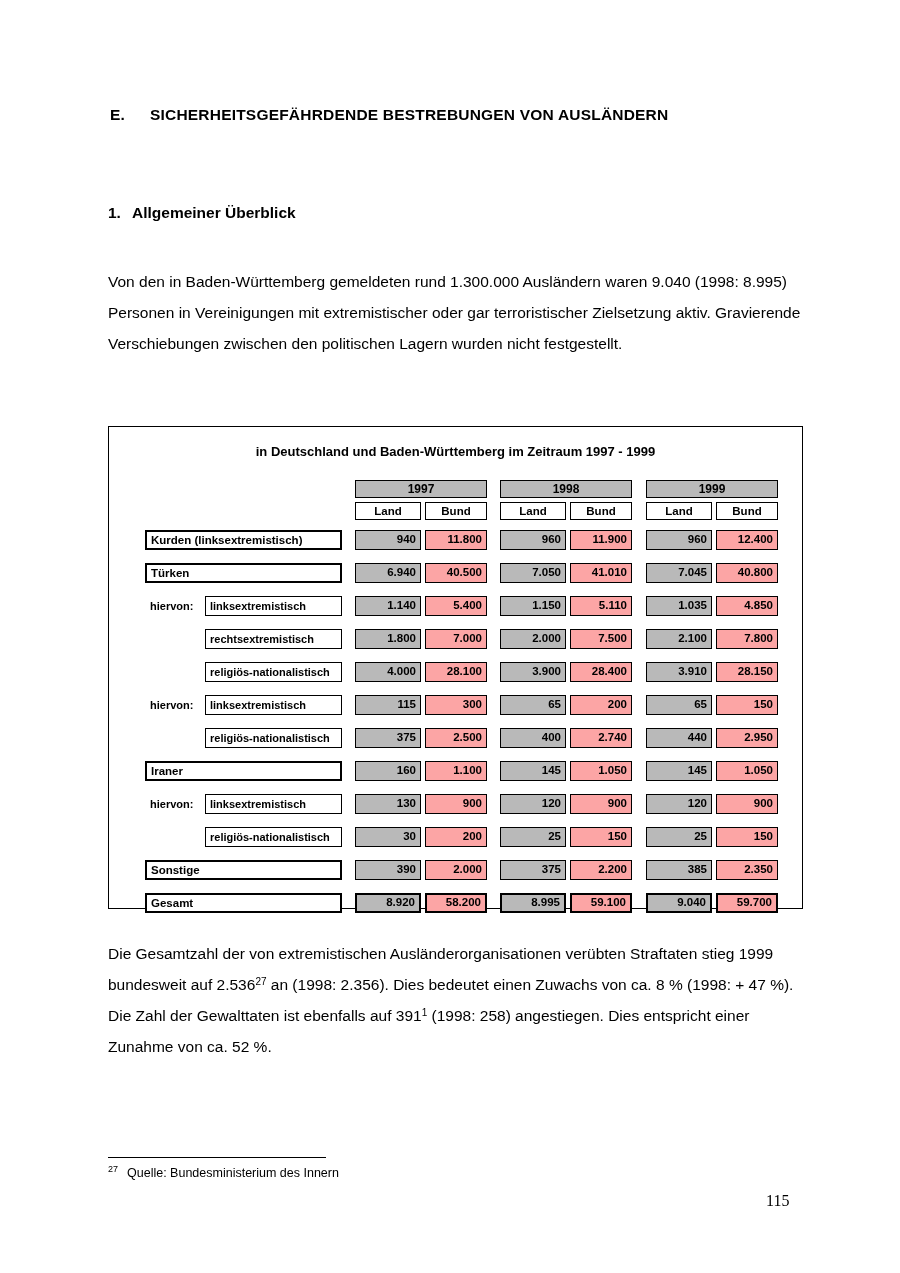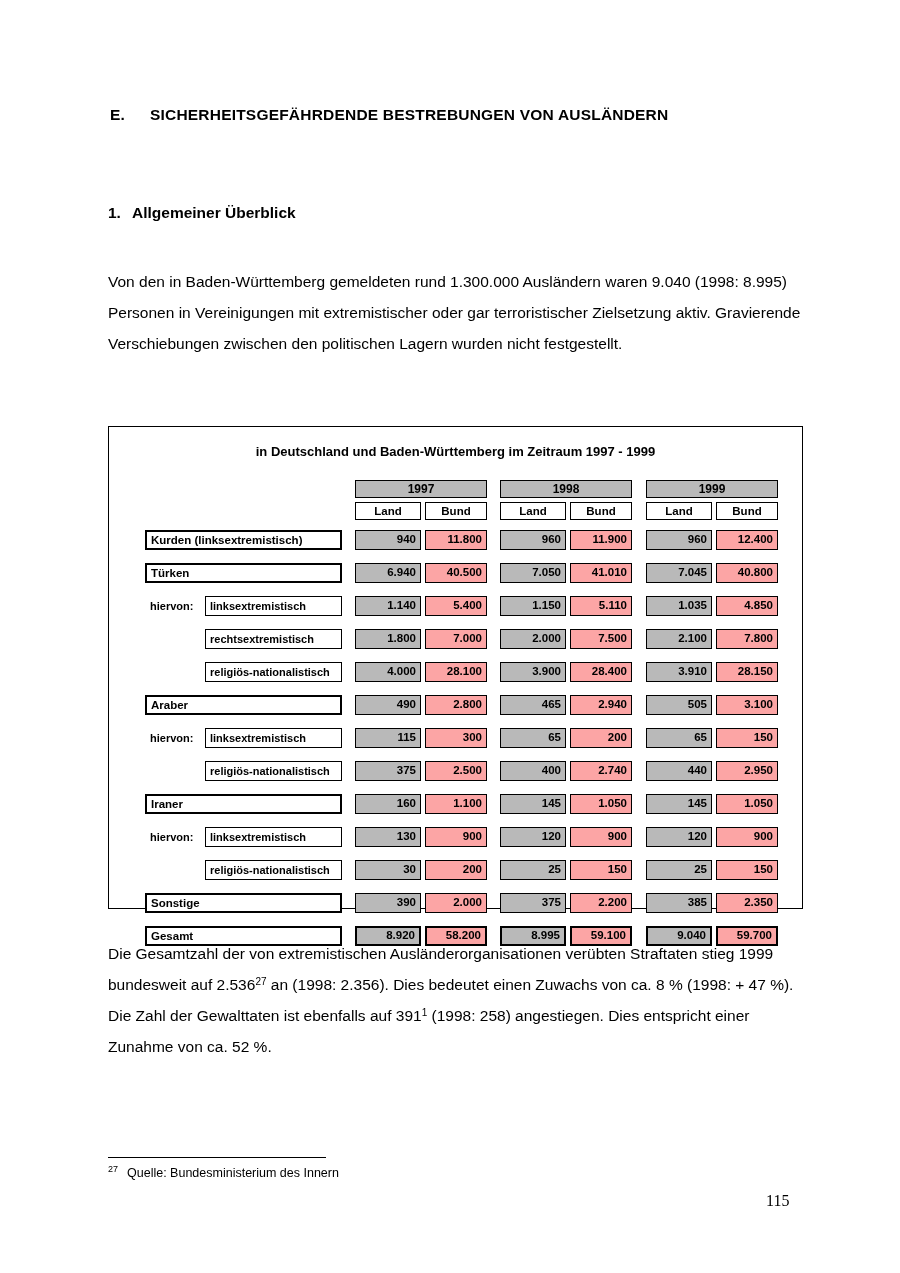--- a/index.html
+++ b/index.html
@@ -196,31 +196,20 @@
         <div class="lbox sub">religiös-nationalistisch</div>
       </div>
       <div class="cell land">4.000</div>
       <div class="cell bund">28.100</div>
       <div class="cell land yg">3.900</div>
       <div class="cell bund">28.400</div>
       <div class="cell land yg2">3.910</div>
       <div class="cell bund">28.150</div>
     </div>
 
-    <div class="trow group-gap">
-      <div class="larea">
-          <div class="lbox main">Araber</div>
-        </div>
-      <div class="cell land">490</div>
-      <div class="cell bund">2.800</div>
-      <div class="cell land yg">465</div>
-      <div class="cell bund">2.940</div>
-      <div class="cell land yg2">505</div>
-      <div class="cell bund">3.100</div>
-    </div>
 
     <div class="trow">
       <div class="larea">
         <span class="hiervon">hiervon:</span>
         <div class="lbox sub">linksextremistisch</div>
       </div>
       <div class="cell land">115</div>
       <div class="cell bund">300</div>
       <div class="cell land yg">65</div>
       <div class="cell bund">200</div>

